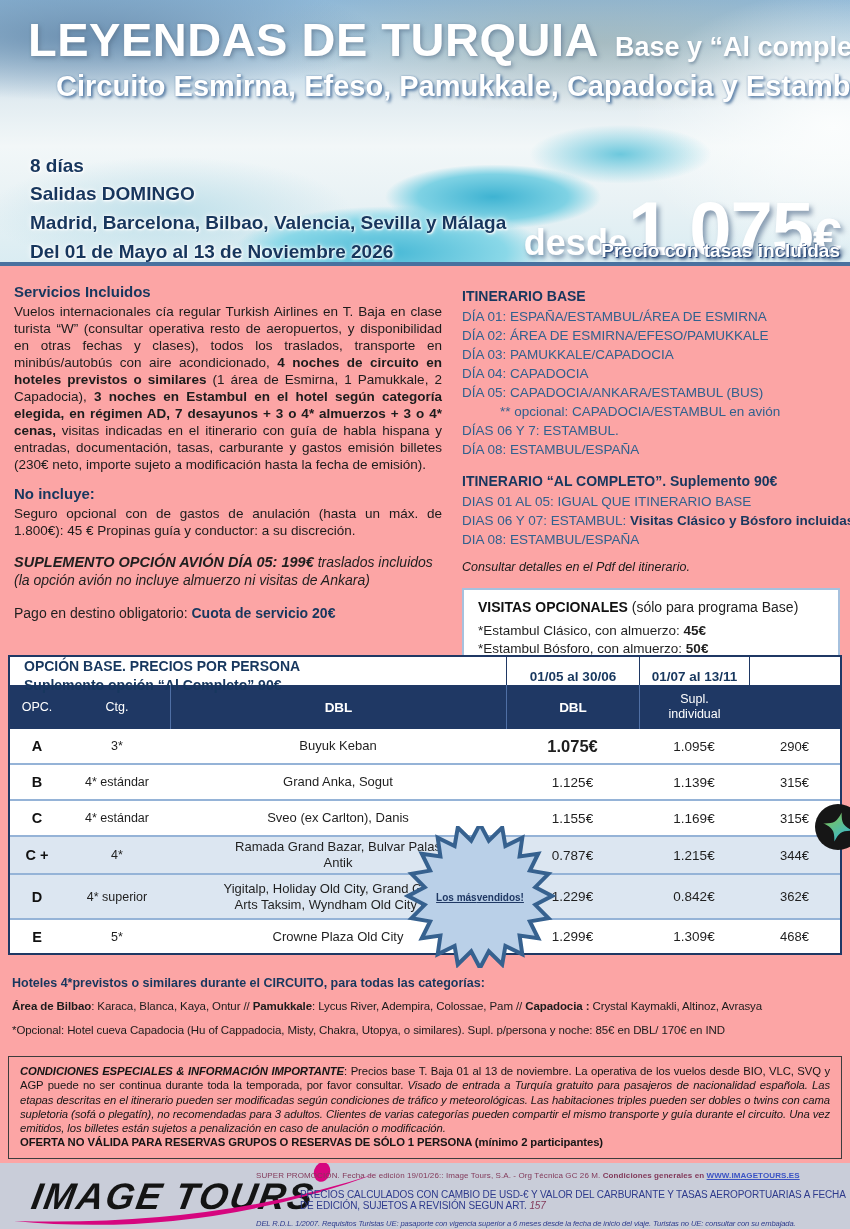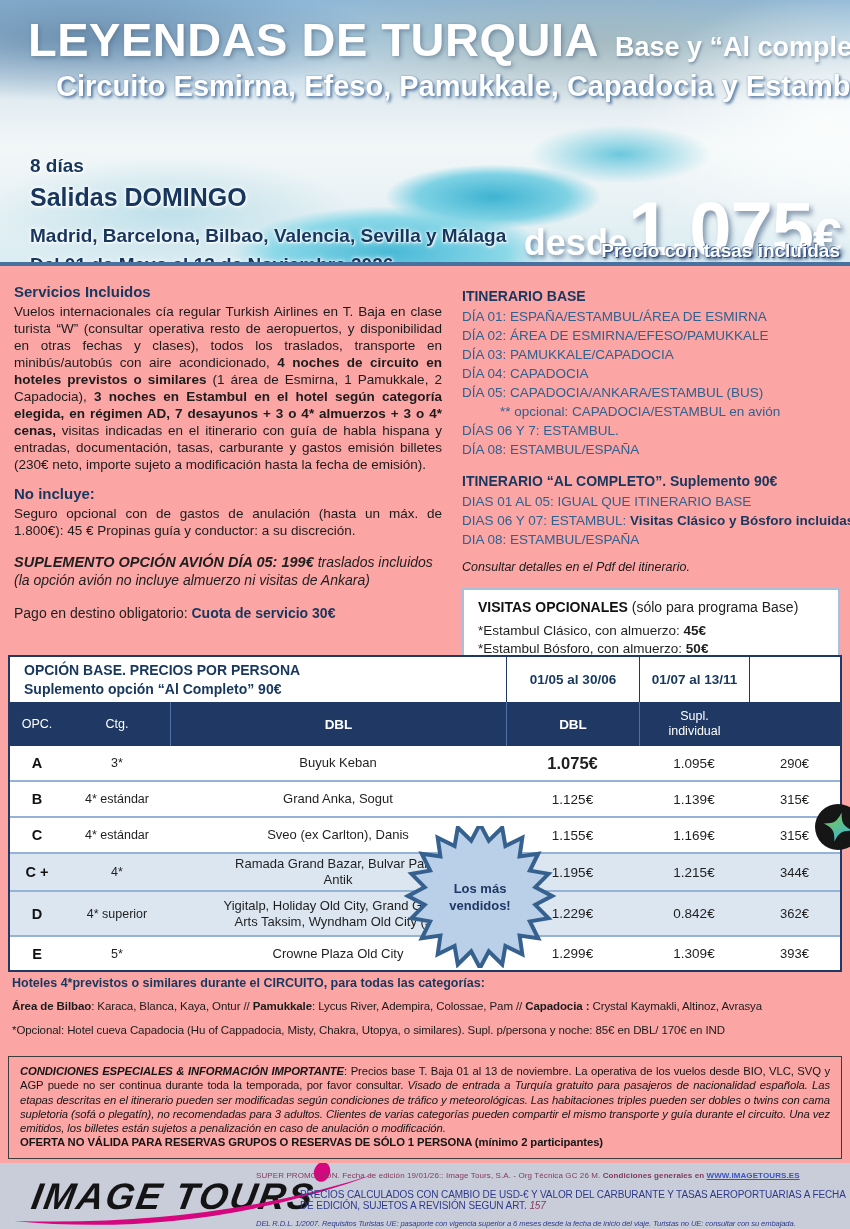--- a/index.html
+++ b/index.html
@@ -25,21 +25,21 @@
   .hero-title-row { position:absolute; left:28px; top:12px; display:flex; align-items:baseline; gap:16px; white-space:nowrap; }
   .hero-title { font-size:47px; font-weight:bold; color:#fff; letter-spacing:.5px;
     text-shadow:2px 2px 4px rgba(90,115,140,.6), 0 0 2px rgba(120,140,160,.5); }
   .hero-title-suffix { font-size:27px; font-weight:bold; color:#fff;
     text-shadow:1px 2px 3px rgba(90,115,140,.65); }
   .hero-subtitle { position:absolute; left:28px; top:70px; font-size:29px; font-weight:bold; color:#fff;
     text-shadow:2px 2px 3px rgba(70,110,155,.85), 0 0 2px rgba(70,110,155,.6); white-space:nowrap;margin-left:28px; }
   .hero-info { position:absolute; left:30px; top:155px; color:#17365d; font-weight:bold; }
   .hero-info div { text-shadow:0 0 3px rgba(255,255,255,.95), 0 0 6px rgba(255,255,255,.85), 1px 1px 2px rgba(255,255,255,.9); }
   .hi-1 { font-size:19px; margin-bottom:6px; }
-  .hi-2 { font-size:25px; margin-bottom:13px; }
+  .hi-2 { font-size:19px; margin-bottom:7px; }
   .hi-3 { font-size:19px; margin-bottom:7px; }
   .hi-4 { font-size:19px; }
   .hero-price { position:absolute; right:8px; top:148px; display:flex; align-items:baseline; color:#fff; white-space:nowrap; }
   .hp-desde { font-size:36px; font-weight:bold; text-shadow:2px 3px 4px rgba(40,70,110,.55); }
   .hp-amount { font-size:76px; font-weight:bold; letter-spacing:-1px; text-shadow:3px 4px 5px rgba(40,70,110,.5);margin-top:37px; }
   .hp-cur { font-size:52px; font-weight:bold; text-shadow:3px 4px 5px rgba(40,70,110,.5); }
   .hero-price-note { position:absolute; right:10px; top:240px; font-size:19px; font-weight:bold; color:#fff;
     text-shadow:1px 1px 0 #2e4d7b, -1px -1px 0 rgba(46,77,123,.55), 2px 2px 3px rgba(46,77,123,.9); }
   
   .col-left { position:absolute; left:14px; top:283px; width:428px; }
@@ -54,21 +54,21 @@
   .itin-line { color:#31618e; font-size:13.5px; line-height:19px; white-space:nowrap; }
   .itin-line.indent { padding-left:38px; }
   .itin-line .darkb { color:#17375e; font-weight:bold; }
   .itin-note { font-size:12.5px; font-style:italic; color:#1c1c1c; margin-top:11px; }
   .visitas-box { margin-top:14px; border:2px solid #a6c1de; background:#fff; padding:9px 14px 10px; width:378px; }
   .visitas-title { font-size:14px; margin-bottom:7px; }
   .visitas-title b { color:#111; }
   .visitas-line { font-size:13.5px; line-height:18px; }
   
   .ptable { position:absolute; left:8px; top:655px; width:834px; border:2px solid #1f3864; background:#fff; }
-  .pt-r1 { display:grid; grid-template-columns:496px 133px 110px 1fr; height:45px; }
+  .pt-r1 { display:grid; grid-template-columns:496px 133px 110px 1fr; height:28px; }
   .pt-r1 .cell { border-left:1.5px solid #1f3864; display:flex; align-items:center; justify-content:center; }
   .pt-r1 .first { border-left:none; padding-left:14px; display:flex; flex-direction:column; justify-content:center; }
   .pt-title { color:#17375e; font-weight:bold; font-size:14px; line-height:19px; }
   .pt-date { color:#17375e; font-weight:bold; font-size:13.5px; }
   .pt-band { display:grid; grid-template-columns:54px 106px 336px 133px 110px 1fr; height:44px; background:#1f3864; color:#fff; }
   .pt-band > div { display:flex; align-items:center; justify-content:center; text-align:center; font-size:12.5px; line-height:15px; }
   .pt-band .sep { border-left:1px solid #4f6fa5; }
   .pt-band .dbl { font-weight:bold; font-size:13.5px; }
   .pt-row { display:grid; grid-template-columns:54px 106px 336px 133px 110px 1fr; border-bottom:2px solid #95b3d7; }
   .pt-row:last-child { border-bottom:none; }
@@ -77,22 +77,22 @@
   .pt-row .ctg { font-size:12.5px; }
   .pt-row .hot { flex-direction:column; font-size:13px; line-height:16px; }
   .pt-row .pr { font-size:13.5px; }
   .pt-row .pr.big { font-weight:bold; font-size:16.5px; }
   .pt-row .su { font-size:13px; }
   .row-h36 { height:36px; } .row-h38 { height:38px; } .row-h45 { height:45px; } .row-h33 { height:33px; }
   .hl { background:#dce6f1; }
   
   .badge { position:absolute; left:404px; top:826px; width:152px; height:142px; z-index:5; }
   .badge svg { position:absolute; left:0; top:0; }
-  .badge-text { position:absolute; left:0; top:0; width:152px; height:142px; display:flex; flex-direction:column;
-    align-items:center; justify-content:center; color:#1f3864; font-weight:bold; font-size:13px; line-height:17px; }
+  .badge-text { position:absolute; left:0; top:0; width:152px; height:142px; display:flex; flex-direction:row;
+    align-items:center; justify-content:center; color:#1f3864; font-weight:bold; font-size:10px; line-height:17px;text-decoration:underline; }
   
   .sparkle { position:absolute; left:814px; top:803px; width:48px; height:48px; z-index:9; }
   
   .hotels-sec { position:absolute; left:12px; top:976px; width:830px; }
   .hotels-h { color:#17375e; font-weight:bold; font-size:12.5px; margin-bottom:9px; }
   .hotels-line { font-size:11.5px; line-height:15px; margin-bottom:9px; color:#1c1c1c; letter-spacing:-.1px; }
   
   .cond-box { position:absolute; left:8px; top:1056px; width:834px; border:1.5px solid #3d3d3d; padding:7px 11px 8px;
     font-size:11.3px; line-height:14.3px; text-align:justify; letter-spacing:-.1px; color:#161616; }
   .cond-box .ti { font-style:italic; font-weight:bold; }
@@ -133,21 +133,21 @@
     </div>
     <div class="hero-price-note">Precio con tasas incluidas</div>
   </div>
 
   <div class="col-left">
     <div class="h-navy">Servicios Incluidos</div>
     <div class="body-just"><span>Vuelos internacionales cía regular Turkish Airlines en T. Baja en clase turista “W” (consultar operativa resto de aeropuertos, y disponibilidad en otras fechas y clases), todos los traslados, transporte en minibús/autobús con aire acondicionado, </span><b>4 noches de circuito en hoteles previstos o similares</b><span> (1 área de Esmirna, 1 Pamukkale, 2 Capadocia), </span><b>3 noches en Estambul en el hotel según categoría elegida, en régimen AD, 7 desayunos +  3 o 4* almuerzos + 3 o 4* cenas,</b><span> visitas indicadas en el itinerario con guía de habla hispana y entradas, documentación, tasas, carburante y gastos emisión billetes (230€ neto, importe sujeto a modificación hasta la fecha de emisión).</span></div>
     <div class="h-navy mt12">No incluye:</div>
     <div class="body-just">Seguro opcional con de gastos de anulación (hasta un máx. de 1.800€): 45 €  Propinas guía y conductor: a su discreción.</div>
     <div class="supl-line"><b>SUPLEMENTO OPCIÓN AVIÓN DÍA 05: 199€</b><span> traslados incluidos</span><br><span>(la opción avión no incluye almuerzo ni visitas de Ankara)</span></div>
-    <div class="pago-line"><span>Pago en destino obligatorio: </span><span class="navy-b">Cuota de servicio 30€</span></div>
+    <div class="pago-line"><span>Pago en destino obligatorio: </span><span class="navy-b">Cuota de servicio 20€</span></div>
   </div>
 
   <div class="col-right">
     <div class="h-navy" style="font-size:14px;">ITINERARIO BASE</div>
     <div class="itin-line">DÍA 01: ESPAÑA/ESTAMBUL/ÁREA DE ESMIRNA</div>
     <div class="itin-line">DÍA 02: ÁREA DE ESMIRNA/EFESO/PAMUKKALE</div>
     <div class="itin-line">DÍA 03: PAMUKKALE/CAPADOCIA</div>
     <div class="itin-line">DÍA 04: CAPADOCIA</div>
     <div class="itin-line">DÍA 05: CAPADOCIA/ANKARA/ESTAMBUL (BUS)</div>
     <div class="itin-line indent">** opcional: CAPADOCIA/ESTAMBUL en avión</div>
@@ -217,21 +217,21 @@
       <div class="pr">1.169€</div>
       <div class="su">315€</div>
     </div>
     <div class="pt-row row-h38 hl">
       <div class="opc">C +</div>
       <div class="ctg">4*</div>
       <div class="hot">
           <span>Ramada Grand Bazar,  Bulvar Palas</span>
           <span>Antik</span>
         </div>
-      <div class="pr">1.195€</div>
+      <div class="pr">0.787€</div>
       <div class="pr">1.215€</div>
       <div class="su">344€</div>
     </div>
     <div class="pt-row row-h45 hl">
       <div class="opc">D</div>
       <div class="ctg">4* superior</div>
       <div class="hot">
           <span>Yigitalp, Holiday Old City, Grand Gulsoy</span>
           <span>Arts Taksim, Wyndham Old City (5*)</span>
         </div>
@@ -240,21 +240,21 @@
       <div class="su">362€</div>
     </div>
     <div class="pt-row row-h33">
       <div class="opc">E</div>
       <div class="ctg">5*</div>
       <div class="hot">
           <span>Crowne Plaza Old City</span>
         </div>
       <div class="pr">1.299€</div>
       <div class="pr">1.309€</div>
-      <div class="su">393€</div>
+      <div class="su">468€</div>
     </div>
   </div>
 
   <div class="badge">
     <svg width="152" height="142" viewBox="0 0 152 142">
       <polygon id="star-poly" points="76.0,-2.0 84.8,14.7 98.2,1.5 101.4,20.1 118.3,11.8 115.6,30.4 134.2,27.7 125.9,44.6 144.5,47.8 131.3,61.2 148.0,70.0 131.3,78.8 144.5,92.2 125.9,95.4 134.2,112.3 115.6,109.6 118.3,128.2 101.4,119.9 98.2,138.5 84.8,125.3 76.0,142.0 67.2,125.3 53.8,138.5 50.6,119.9 33.7,128.2 36.4,109.6 17.8,112.3 26.1,95.4 7.5,92.2 20.7,78.8 4.0,70.0 20.7,61.2 7.5,47.8 26.1,44.6 17.8,27.7 36.4,30.4 33.7,11.8 50.6,20.1 53.8,1.5 67.2,14.7" fill="#BAD0E8" stroke="#36618F" stroke-width="4"></polygon>
     </svg>
     <div class="badge-text">
       <span>Los más</span>
       <span>vendidos!</span>

